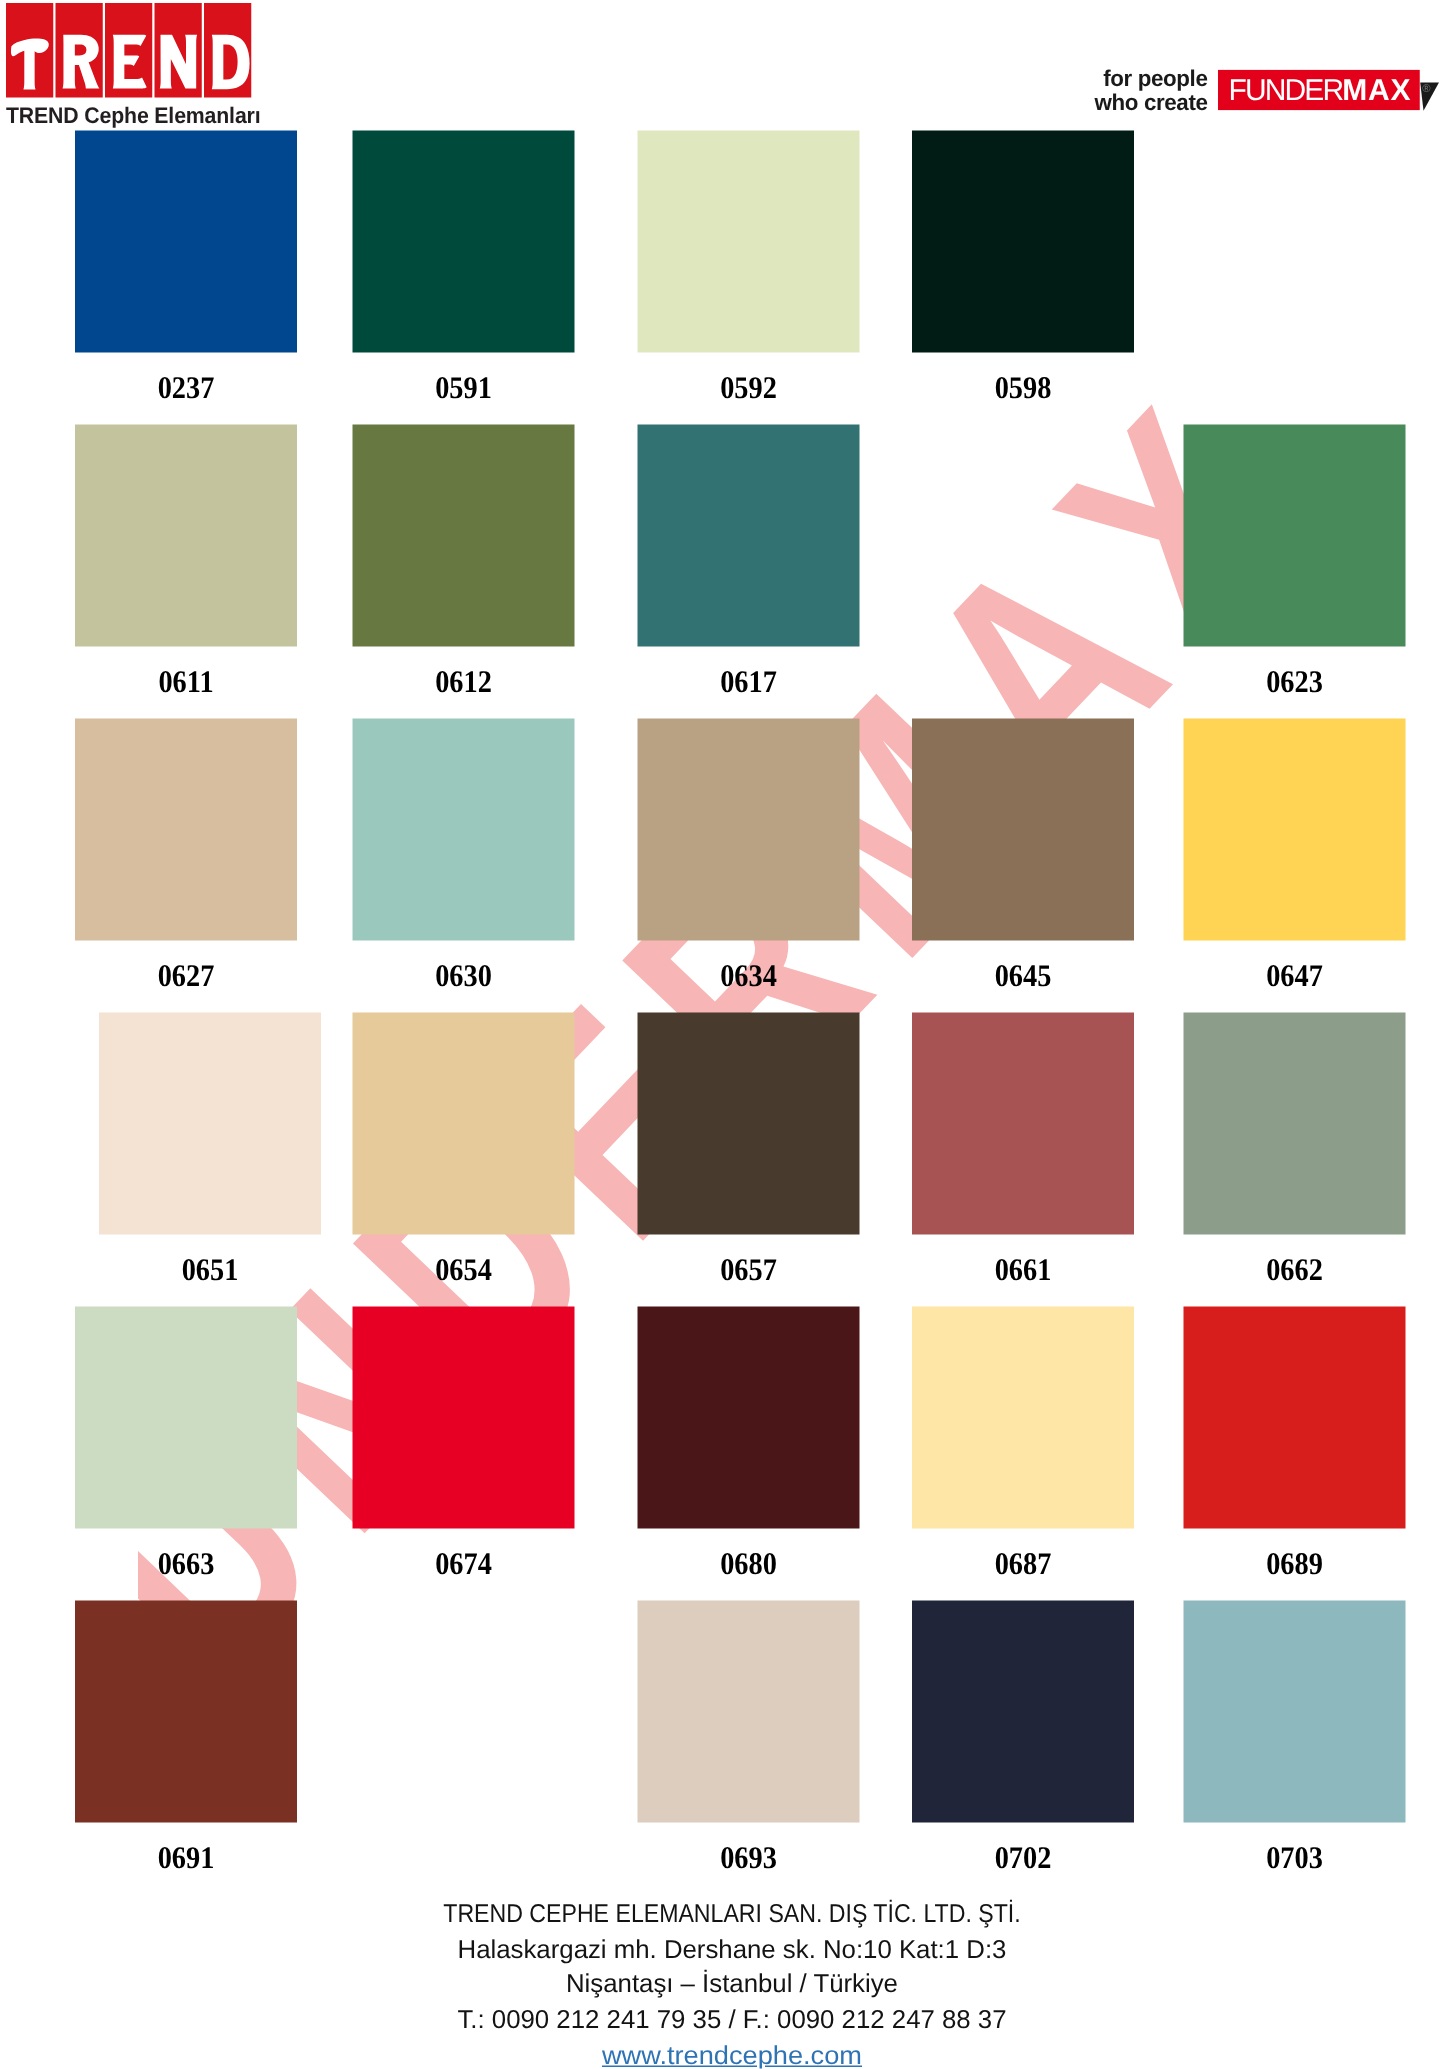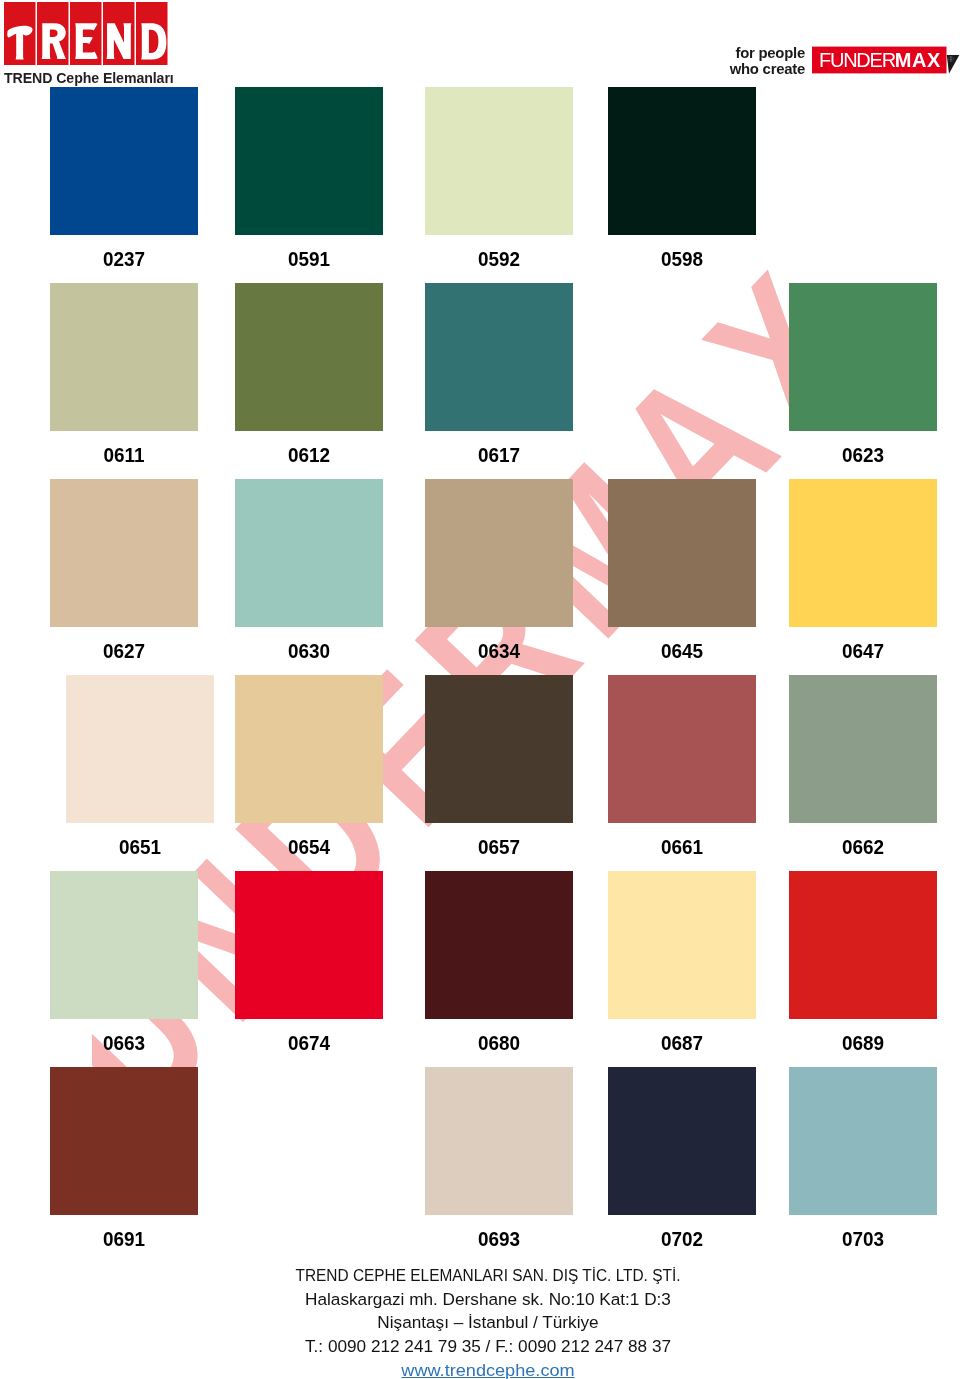--- a/index.html
+++ b/index.html
@@ -20,21 +20,21 @@
 
   
   #fundermax-logo{position:absolute;left:726px;top:35px;z-index:4;}
   #fm-slogan{position:absolute;left:-6px;top:10px;font-size:15.2px;font-weight:bold;
              line-height:15.6px;color:#1a1a1a;text-align:right;width:85px;
              letter-spacing:-0.25px;transform:scaleX(0.98);transform-origin:right top;}
 
   
   #grid{position:absolute;left:50px;top:87px;width:888px;z-index:2;}
   .srow{position:relative;height:196px;}
-  .cell{position:absolute;top:0;width:148px;}
+  .cell{position:absolute;top:0;width:148px;font-family:Liberation Serif, serif;}
   .sw{width:148px;height:148px;}
   .lbl{text-align:center;font-weight:bold;font-size:21px;line-height:21px;
        margin-top:12.5px;color:#000;transform:scaleX(0.9);}
 
   
   #footer{position:absolute;left:8px;top:1264px;width:960px;text-align:center;z-index:4;}
    .fline{font-size:17.2px;line-height:23.7px;font-weight:400;white-space:nowrap;color:#131313;}
   .furl{font-size:17.2px;line-height:23.7px;font-weight:400;white-space:nowrap;
         text-decoration:underline;display:block;}
 </style>

